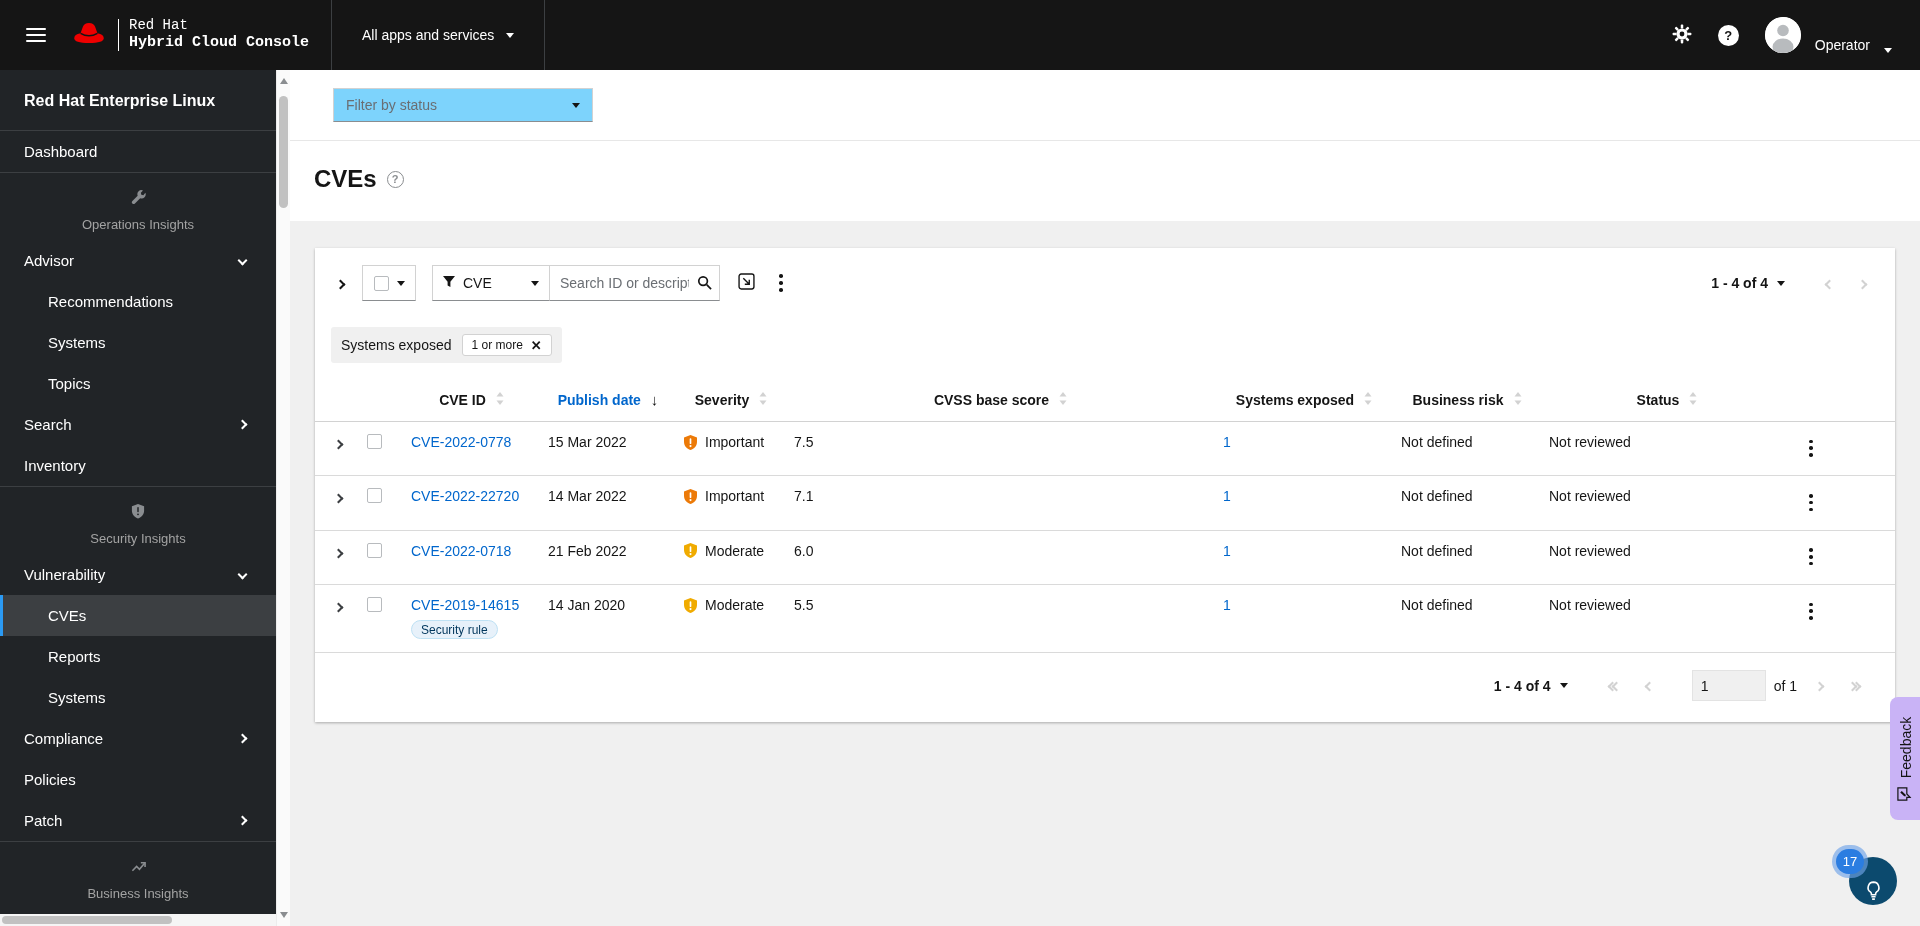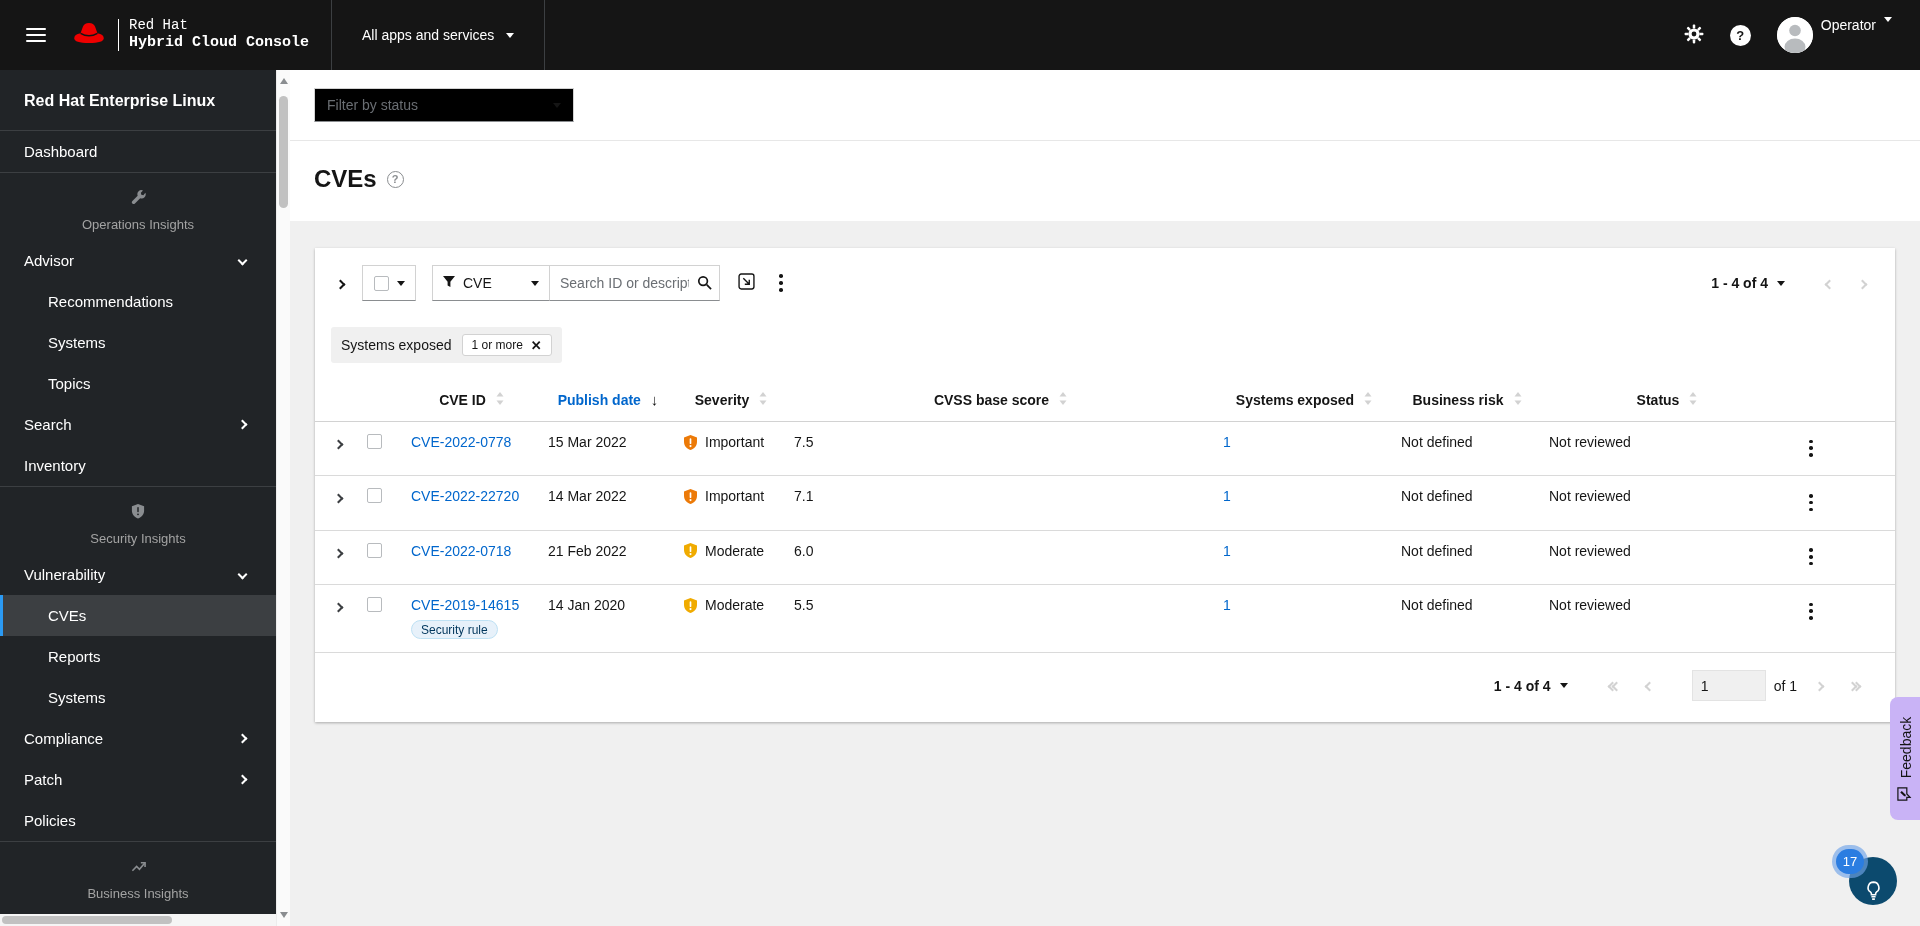--- a/index.html
+++ b/index.html
@@ -15,21 +15,21 @@
   .brand-divider { width:1px; height:32px; background:#fff; }
   .brand-text { line-height:1.25;font-family:Liberation Mono, monospace; }
   .brand-l1 { font-size:14px; font-weight:400; }
   .brand-l2 { font-size:15px; font-weight:700; }
   .app-switcher { height:70px; margin-left:22px; display:flex; align-items:center; gap:12px;
     padding:0 30px; border-left:1px solid #3c3f42; border-right:1px solid #3c3f42; font-size:14px; cursor:pointer; }
   .mast-right { margin-left:auto; display:flex; align-items:center; gap:26px; padding-right:28px; }
   .icon-btn { background:none; border:none; cursor:pointer; display:flex; align-items:center; }
   .help-circle { width:21px; height:21px; border-radius:50%; background:#fff; color:#151515;
     font-weight:700; font-size:13px; display:flex; align-items:center; justify-content:center; }
-  .user-chip { display:flex; align-items:flex-start; gap:8px; cursor:pointer; }
+  .user-chip { display:flex; align-items:flex-end; gap:14px; cursor:pointer; }
   .avatar { width:36px; height:36px; border-radius:50%; overflow:hidden; background:#fff; }
   .user-name { font-size:14px; color:#fff; }
   .caret { width:0; height:0; border-left:4.5px solid transparent; border-right:4.5px solid transparent;
     border-top:5.5px solid currentColor; display:inline-block; }
 
   
   .body-row { display:flex; height:856px; }
 
   
   .sidebar { width:276px; background:#212427; color:#fff; position:relative; overflow:hidden; flex:none; }
@@ -50,22 +50,22 @@
   
   .vscroll { width:14px; background:#fafafa; border-left:1px solid #ececec; position:relative; flex:none; }
   .vscroll .thumb { position:absolute; top:26px; left:2px; width:9px; height:112px; background:#c1c1c1; border-radius:5px; }
   .tri-up, .tri-down { position:absolute; left:3px; width:0; height:0; border-left:4px solid transparent; border-right:4px solid transparent; }
   .tri-up { top:8px; border-bottom:6px solid #8a8d90; }
   .tri-down { bottom:8px; border-top:6px solid #8a8d90; }
 
   
   .main { flex:1; display:flex; flex-direction:column; background:#f0f0f0; }
   .filter-bar { background:#fff; padding:18px 24px; border-bottom:1px solid #e7e7e7; }
-  .fake-select { width:260px; height:34px; border:1px solid #d2d2d2; border-bottom-color:#8a8d90; background:#000000;
-    display:flex; align-items:center; justify-content:space-between; padding:0 12px; color:#6a6e73; font-size:14px; cursor:pointer; }
+  .fake-select { width:260px; height:34px; border:1px solid #d2d2d2; border-bottom-color:#8a8d90; background:#7dd3fc;
+    display:flex; align-items:center; justify-content:space-between; padding:0 12px; color:#6a6e73; font-size:14px; cursor:pointer;margin-left:19px; }
   .title-bar { background:#fff; padding:24px 24px 28px; display:flex; align-items:center; gap:10px; }
   .page-title { font-size:24px; font-weight:700; }
   .q-circle { width:17px; height:17px; border:1.5px solid #8a8d90; border-radius:50%; color:#8a8d90;
     font-size:11px; font-weight:700; display:flex; align-items:center; justify-content:center; cursor:pointer; }
 
   .content { flex:1; padding:27px 25px 0; }
   .card { background:#fff; box-shadow:0 1px 3px rgba(3,3,3,.18), 0 1px 2px rgba(3,3,3,.12); padding-top:17px; }
 
   
   .toolbar { display:flex; align-items:center; padding:0 16px; }
@@ -258,25 +258,25 @@
           <span>Reports</span>
         </button>
         <button class="nav-sub">
           <span>Systems</span>
         </button>
         <button class="nav-item">
           <span>Compliance</span>
           <span class="chev right"></span>
         </button>
         <button class="nav-item">
+          <span>Policies</span>
+        </button>
+        <button class="nav-item">
           <span>Patch</span>
           <span class="chev right"></span>
-        </button>
-        <button class="nav-item">
-          <span>Policies</span>
         </button>
         <hr class="nav-divider">
         <div class="nav-section">
           <span><svg width="15" height="15" viewBox="0 0 16 16" fill="none" stroke="#8a8d90" stroke-width="1.7">
               <path d="M1.5 12.5 L6 8 L9 11 L14.5 4.5"></path>
               <path d="M10.5 4 H15 V8.5"></path>
             </svg></span>
           <span>Business Insights</span>
         </div>
         <button class="nav-item">

